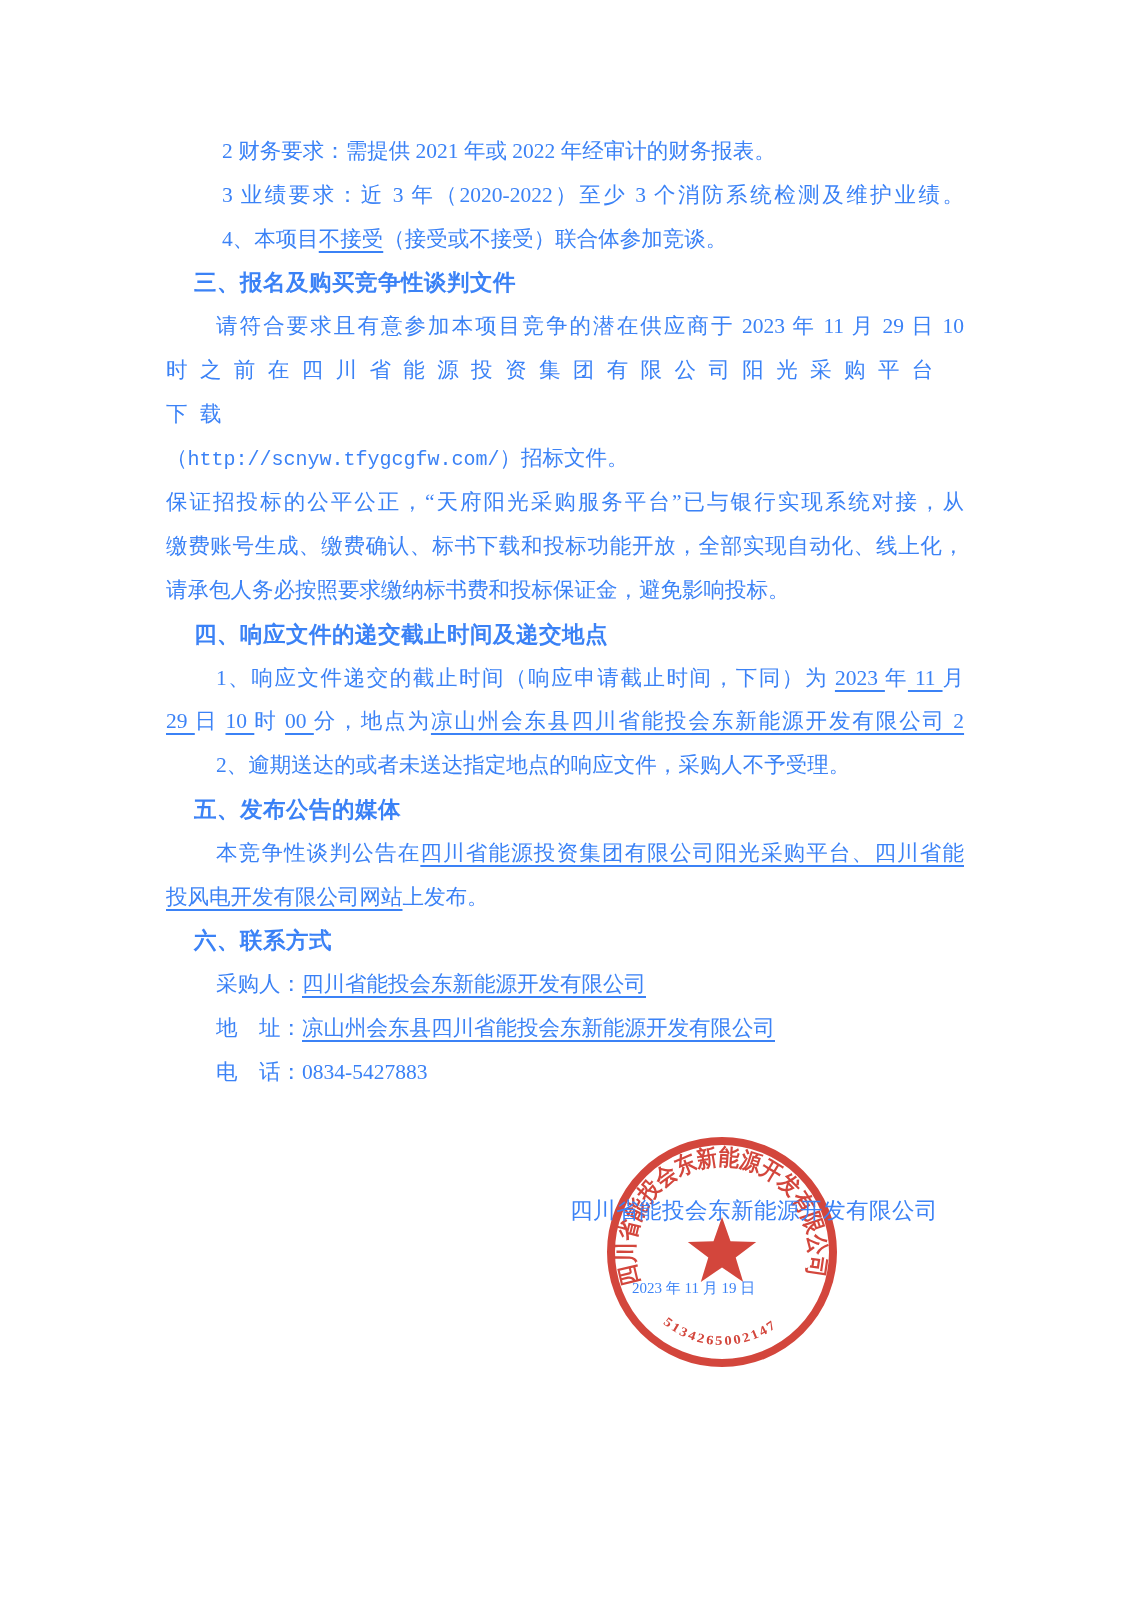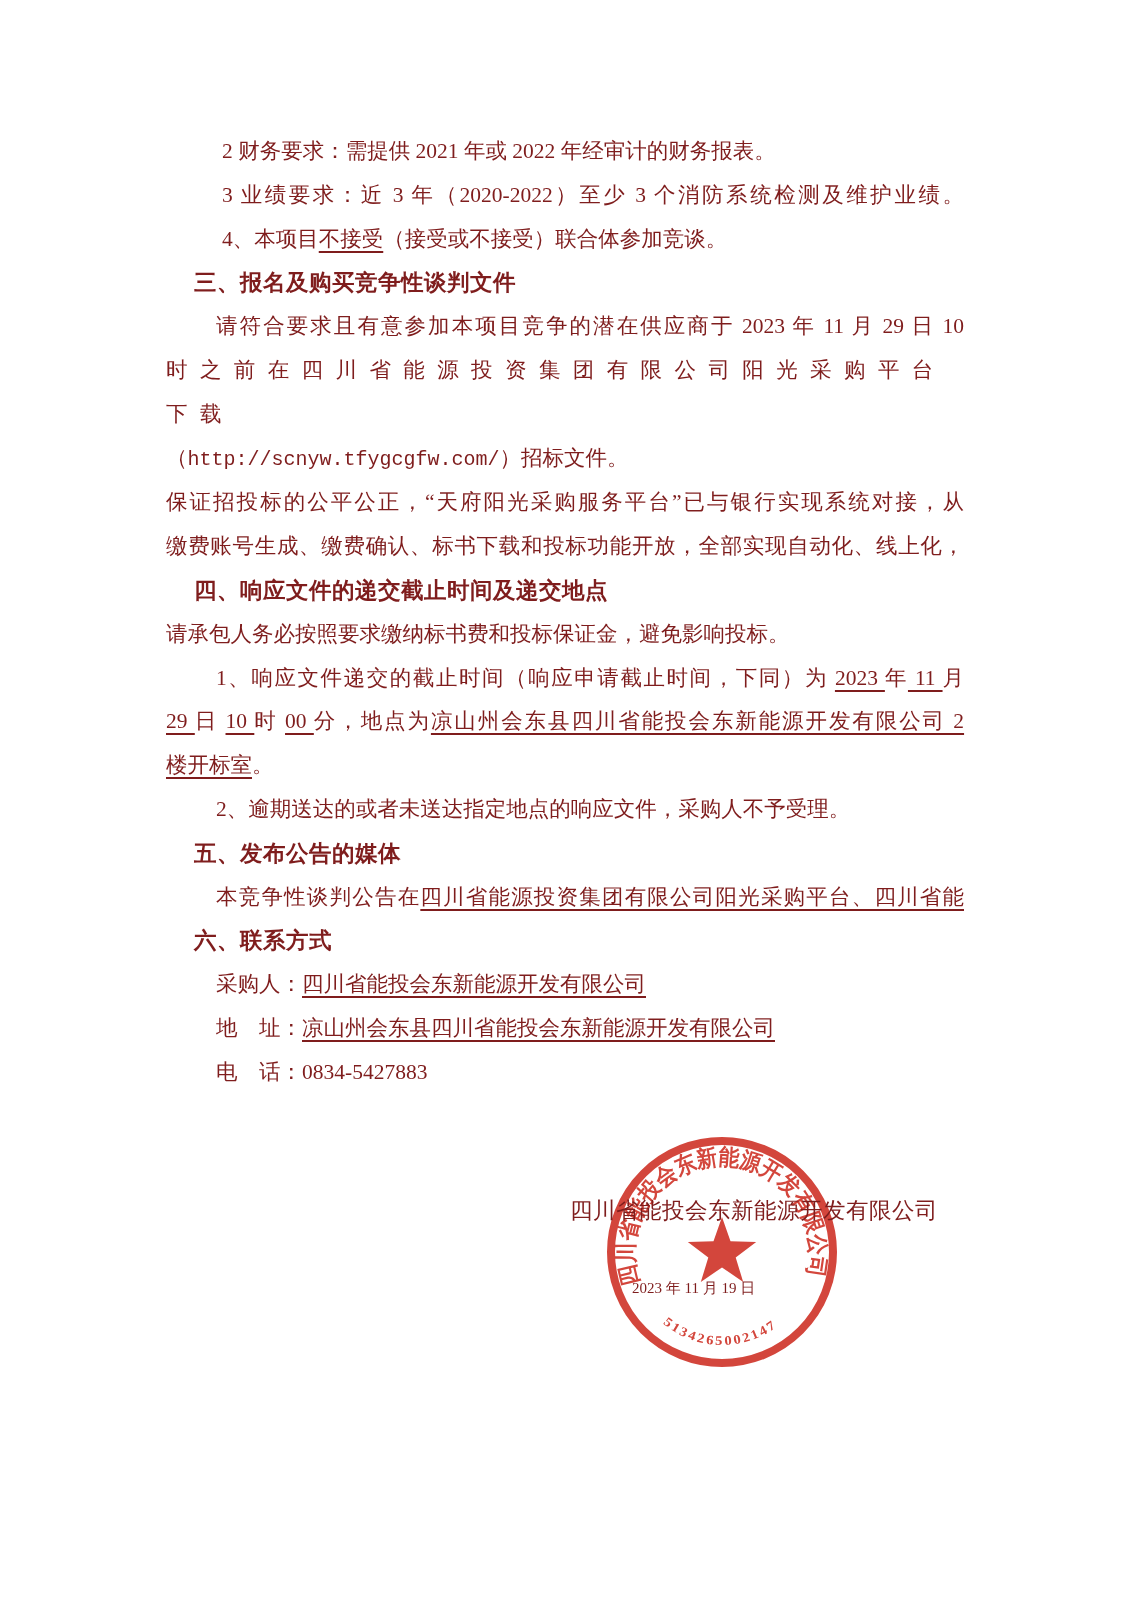--- a/index.html
+++ b/index.html
@@ -3,21 +3,21 @@
 <meta charset="utf-8">
 <style>
   html,body { margin:0; padding:0; background:#e8e8e8; }
   .page {
     position:relative;
     width:1131px; height:1600px;
     margin:0 auto;
     background:#ffffff;
     overflow:hidden;
     font-family:"Liberation Serif","DejaVu Serif",serif;
-    color:#7f1d1d;
+    color:#3b82f6;
   }
   .doc {
     position:absolute;
     left:166px; top:130px;
     width:798px;
   }
   .line {
     font-size:21.5px;
     line-height:43.8px;
     min-height:43.8px;
@@ -79,28 +79,28 @@
   <div class="doc">
       <div class="line" style="text-indent: 56px;"><span>2 财务要求：需提供 2021 年或 2022 年经审计的财务报表。</span></div>
       <div class="line full" style="text-indent: 56px;"><span>3 业绩要求：近 3 年（2020-2022）至少 3 个消防系统检测及维护业绩。</span></div>
       <div class="line" style="text-indent: 56px;"><span>4、本项目</span><span class="u">不接受</span><span>（接受或不接受）联合体参加竞谈。</span></div>
       <div class="line h"><span>三、报名及购买竞争性谈判文件</span></div>
       <div class="line full" style="text-indent: 50px;"><span>请符合要求且有意参加本项目竞争的潜在供应商于 2023 年 11 月 29 日 10</span></div>
       <div class="line spread"><span>时之前在四川省能源投资集团有限公司阳光采购平台下载</span></div>
       <div class="line"><span>（</span><span class="mono">http://scnyw.tfygcgfw.com/</span><span>）招标文件。</span></div>
       <div class="line full"><span>保证招投标的公平公正，“天府阳光采购服务平台”已与银行实现系统对接，从</span></div>
       <div class="line full"><span>缴费账号生成、缴费确认、标书下载和投标功能开放，全部实现自动化、线上化，</span></div>
+      <div class="line"><span>请承包人务必按照要求缴纳标书费和投标保证金，避免影响投标。</span></div>
       <div class="line h"><span>四、响应文件的递交截止时间及递交地点</span></div>
-      <div class="line"><span>请承包人务必按照要求缴纳标书费和投标保证金，避免影响投标。</span></div>
       <div class="line full" style="text-indent: 50px;"><span>1、响应文件递交的截止时间（响应申请截止时间，下同）为 </span><span class="u">2023 </span><span>年</span><span class="u"> 11 </span><span>月</span></div>
       <div class="line full"><span class="u">29 </span><span>日 </span><span class="u">10 </span><span>时 </span><span class="u">00 </span><span>分，地点为</span><span class="u">凉山州会东县四川省能投会东新能源开发有限公司 2</span></div>
-      <div class="line"><span class="u">楼开标室</span><span>。</span></div>
       <div class="line" style="text-indent: 50px;"><span>2、逾期送达的或者未送达指定地点的响应文件，采购人不予受理。</span></div>
       <div class="line h"><span>五、发布公告的媒体</span></div>
       <div class="line full" style="text-indent: 50px;"><span>本竞争性谈判公告在</span><span class="u">四川省能源投资集团有限公司阳光采购平台、四川省能</span></div>
+      <div class="line"><span class="u">投风电开发有限公司网站</span><span>上发布。</span></div>
       <div class="line h"><span>六、联系方式</span></div>
       <div class="line" style="text-indent: 50px;"><span>采购人：</span><span class="u">四川省能投会东新能源开发有限公司</span></div>
       <div class="line" style="text-indent: 50px;"><span>地　址：</span><span class="u">凉山州会东县四川省能投会东新能源开发有限公司</span></div>
       <div class="line" style="text-indent: 50px;"><span>电　话：0834-5427883</span></div>
     </div>
 
   <svg class="stamp" viewBox="0 0 320 320" xmlns="http://www.w3.org/2000/svg">
     <defs>
       <path id="ring-path" d="M 77.3 191.1 A 88 88 0 1 1 242.7 191.1" fill="none"></path>
       <path id="serial-path" d="M 100.9 231.5 A 92 92 0 0 0 219.1 231.5" fill="none"></path>

